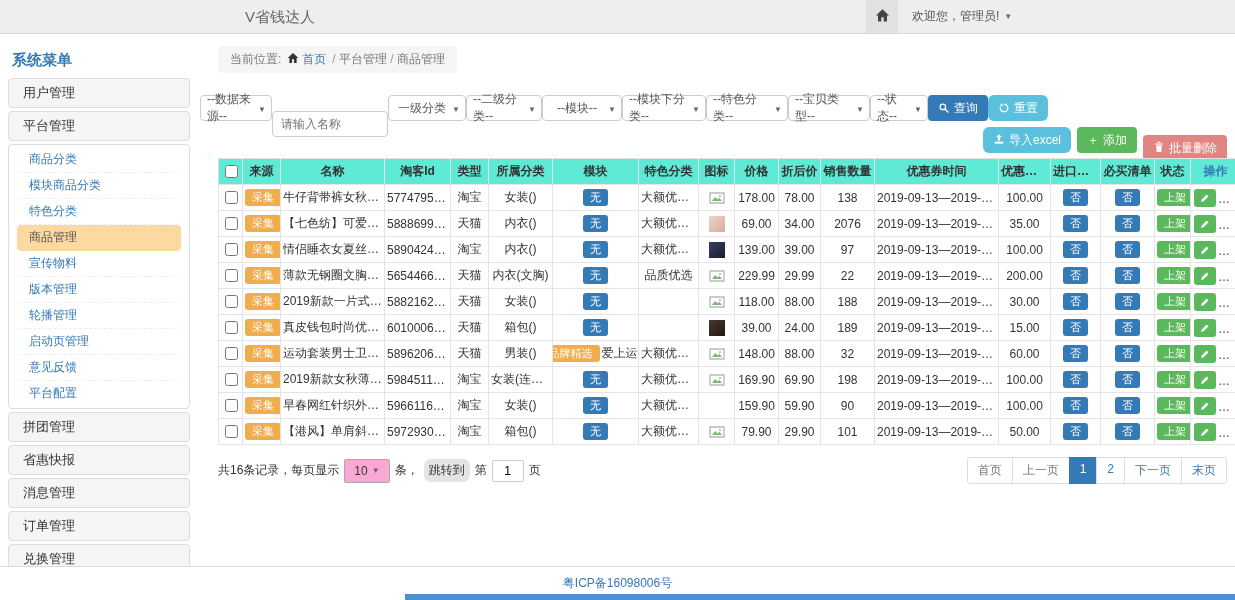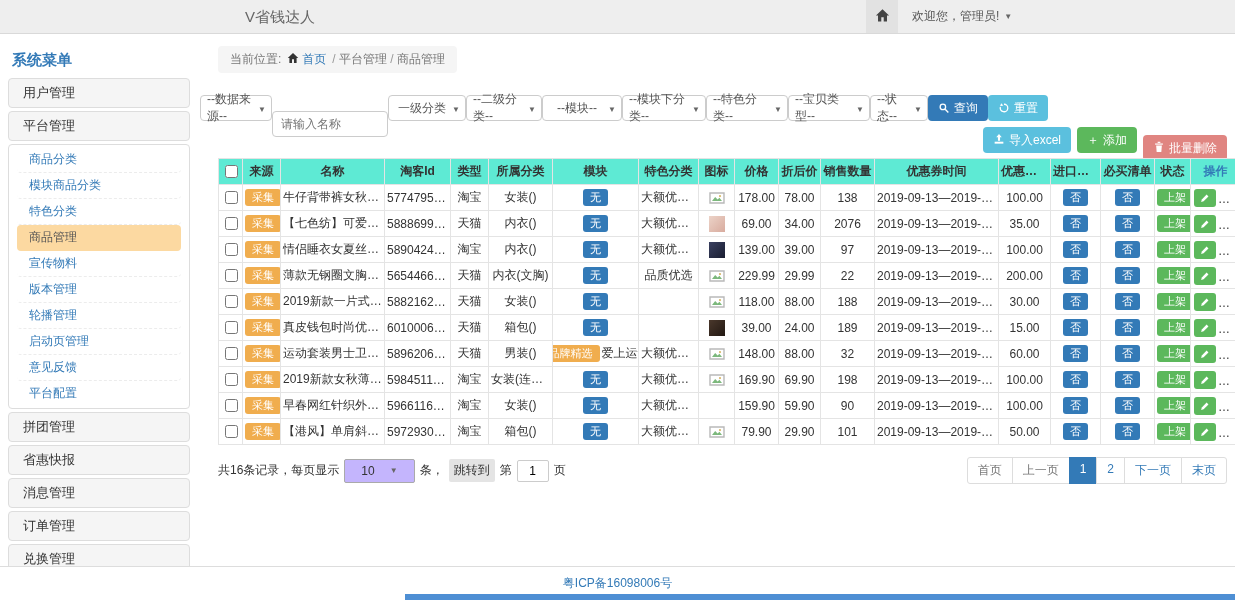--- a/index.html
+++ b/index.html
@@ -29,21 +29,21 @@
   .breadcrumb .bc-home{color:#337ab7;cursor:pointer;display:flex;align-items:center;gap:3px;}
   .breadcrumb .sep{color:#999;}
   .filters{position:absolute;left:0;top:46px;display:flex;align-items:center;}
   .f-select{height:26px;border:1px solid #ccc;border-radius:4px;background:#fff;display:flex;align-items:center;
             justify-content:center;font-size:12px;color:#555;position:relative;padding:0 16px 0 6px;cursor:pointer;box-sizing:border-box;}
   .f-select .caret{position:absolute;right:5px;top:9px;}
   .f-input{height:24px;border:1px solid #ccc;border-radius:4px;padding:0 8px;font-size:12px;width:98px;color:#555;outline:none;margin-top:32px;}
   .btn{height:26px;border:none;border-radius:4px;color:#fff;font-size:12px;display:inline-flex;align-items:center;
        gap:4px;padding:0 10px;cursor:pointer;}
   .btn-primary{background:#337ab7;}
-  .btn-info{background:#5bc0de;}
+  .btn-info{background:#5bc0de;border-radius:6px;}
   .btn-success{background:#5cb85c;}
   .btn-danger-soft{background:#e08581;margin-top:8px;}
   .toolbar{position:absolute;right:8px;top:94px;display:flex;gap:6px;}
   
   .grid{position:absolute;left:18px;right:8px;top:125px;border-collapse:collapse;table-layout:fixed;width:calc(100% - 26px);font-size:12px;}
   .grid th,.grid td{border:1px solid #e4e4e4;text-align:center;padding:2px 2px;height:21px;overflow:hidden;
                     white-space:nowrap;text-overflow:ellipsis;}
   .grid th{font-weight:bold;color:#333;background:#5eead4;}
   .grid th.op-col{color:#337ab7;}
   .badge{display:inline-block;border-radius:3px;color:#fff;font-size:11px;padding:2px 7px;line-height:1.2;}
@@ -56,22 +56,22 @@
   .thumb.photo-dark{background:linear-gradient(135deg,#3a4060,#191d30);}
   .thumb.photo-bag{background:linear-gradient(135deg,#4a382c,#221812);}
   .op-btn{width:22px;height:18px;border-radius:3px;border:none;display:inline-flex;align-items:center;
           justify-content:center;margin:0 1px;cursor:pointer;padding:0;}
   .op-edit{background:#5cb85c;}
   .op-del{background:#d9534f;}
   
   .pagebar{position:absolute;left:18px;right:8px;top:424px;display:flex;justify-content:space-between;align-items:center;font-size:12px;color:#333;}
   .pb-left{display:flex;align-items:center;gap:5px;}
   .size-select{height:22px;border:1px solid #aaa;border-radius:2px;display:inline-flex;align-items:center;
-               padding:0 16px;gap:15px;background:#c4b5fd;cursor:pointer;}
-  .jump-btn{background:#e4e4e4;border-radius:2px;padding:3px 5px;cursor:pointer;}
+               padding:0 9px;gap:4px;background:#f9a8d4;cursor:pointer;}
+  .jump-btn{background:#e4e4e4;border-radius:7px;padding:3px 5px;cursor:pointer;}
   .jump-input{width:26px;height:18px;border:1px solid #ccc;border-radius:2px;text-align:center;font-size:12px;outline:none;}
   .pager{display:flex;}
   .page-btn{border:1px solid #ddd;background:#fff;color:#337ab7;padding:4px 10px;margin-left:-1px;cursor:pointer;}
   .page-btn:first-child{border-radius:3px 0 0 3px;}
   .page-btn:last-child{border-radius:0 3px 3px 0;}
   .page-btn.muted{color:#777;}
   .page-btn.active{background:#337ab7;border-color:#337ab7;color:#fff;}
   
   .footer{position:absolute;left:0;right:0;bottom:0;height:33px;background:#fff;border-top:1px solid #ddd;
           display:flex;align-items:center;justify-content:center;font-size:12px;color:#666;z-index:6;gap:0;}

